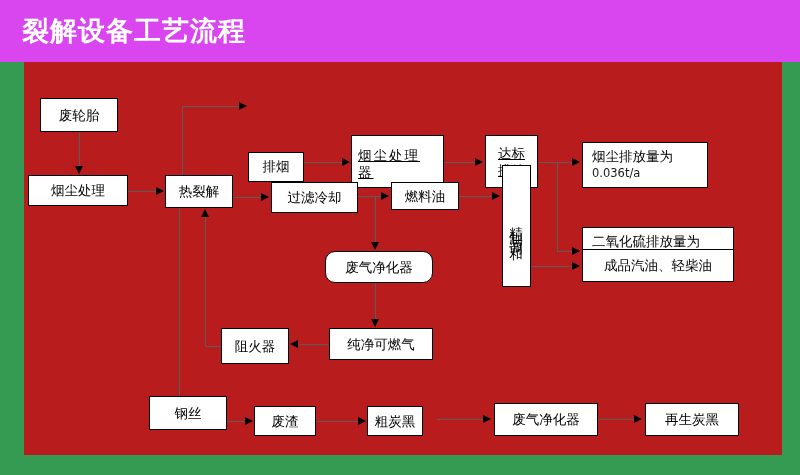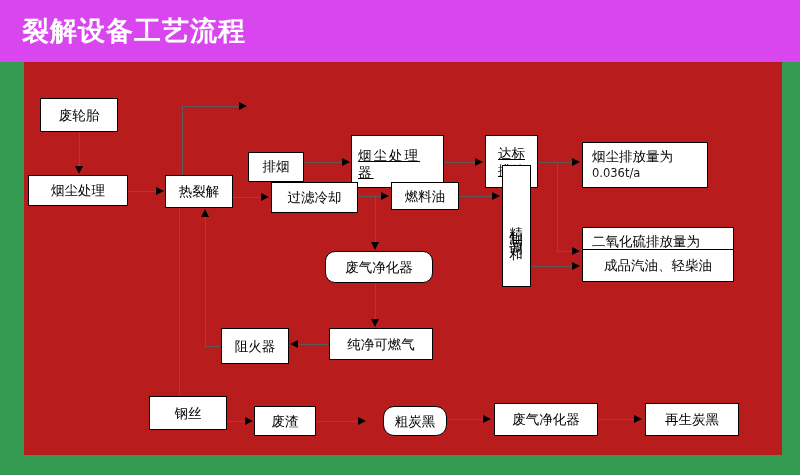--- a/index.html
+++ b/index.html
@@ -241,21 +241,21 @@
     </div>
 
     <div class="node" style="left:125px; top:334px; width:78px; height:34px;">
       <span>钢丝</span>
     </div>
 
     <div class="node" style="left:230px; top:344px; width:62px; height:30px;">
       <span>废渣</span>
     </div>
 
-    <div class="node" style="left:359px; top:344px; width:64px; height:30px;border-radius:11px;">
+    <div class="node" style="left:343px; top:344px; width:56px; height:30px;">
       <span>粗炭黑</span>
     </div>
 
     <div class="node" style="left:470px; top:341px; width:104px; height:33px;">
       <span>废气净化器</span>
     </div>
 
     <div class="node" style="left:621px; top:341px; width:94px; height:33px;">
       <span>再生炭黑</span>
     </div>

